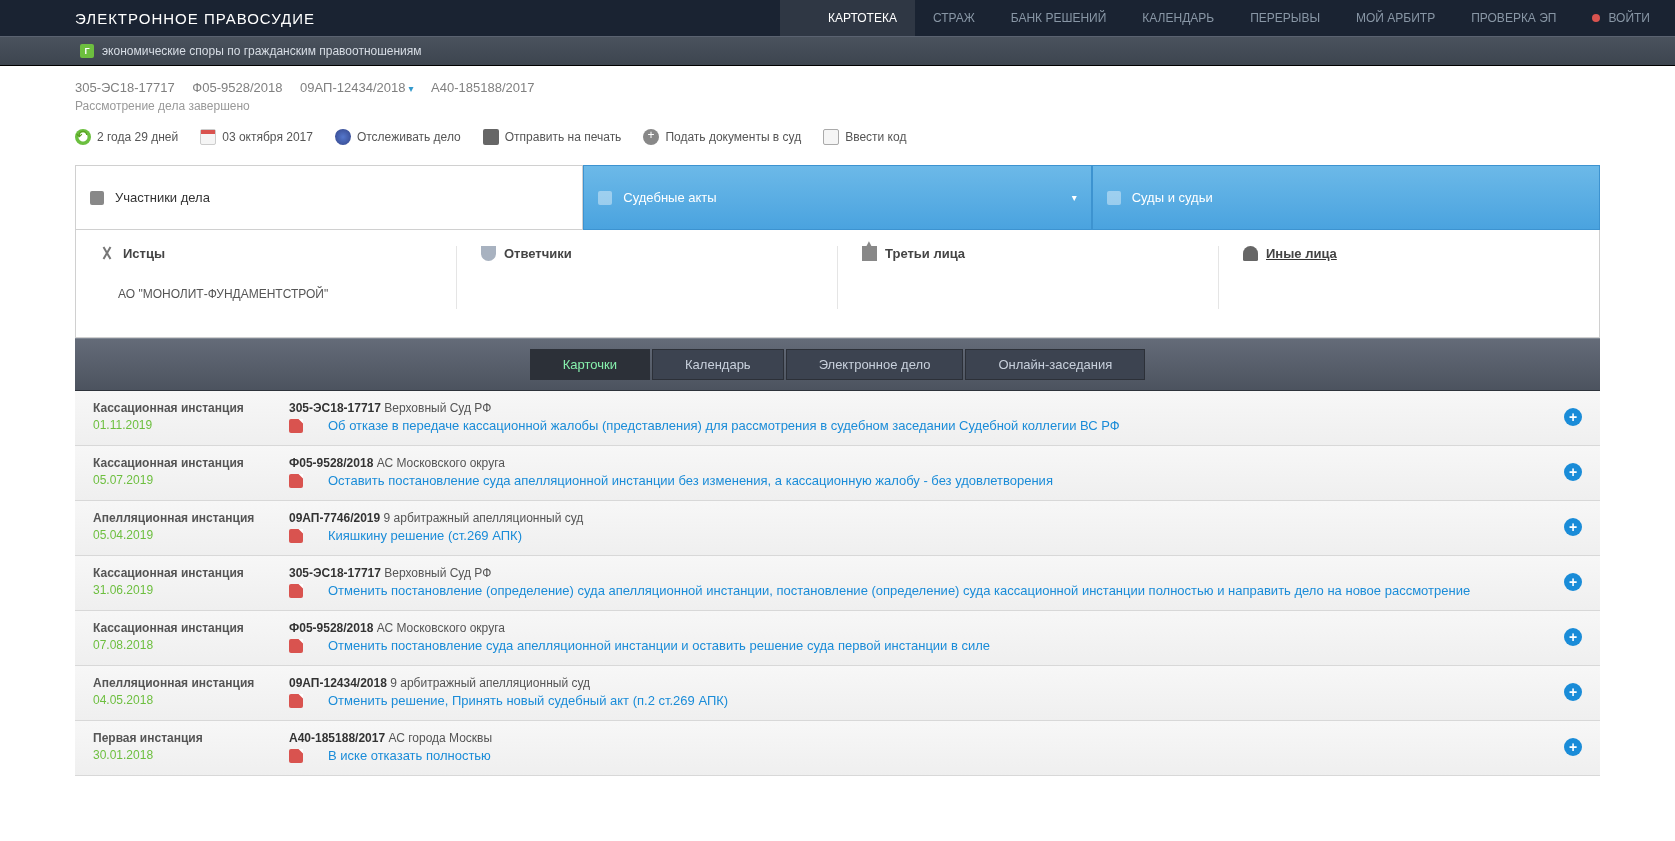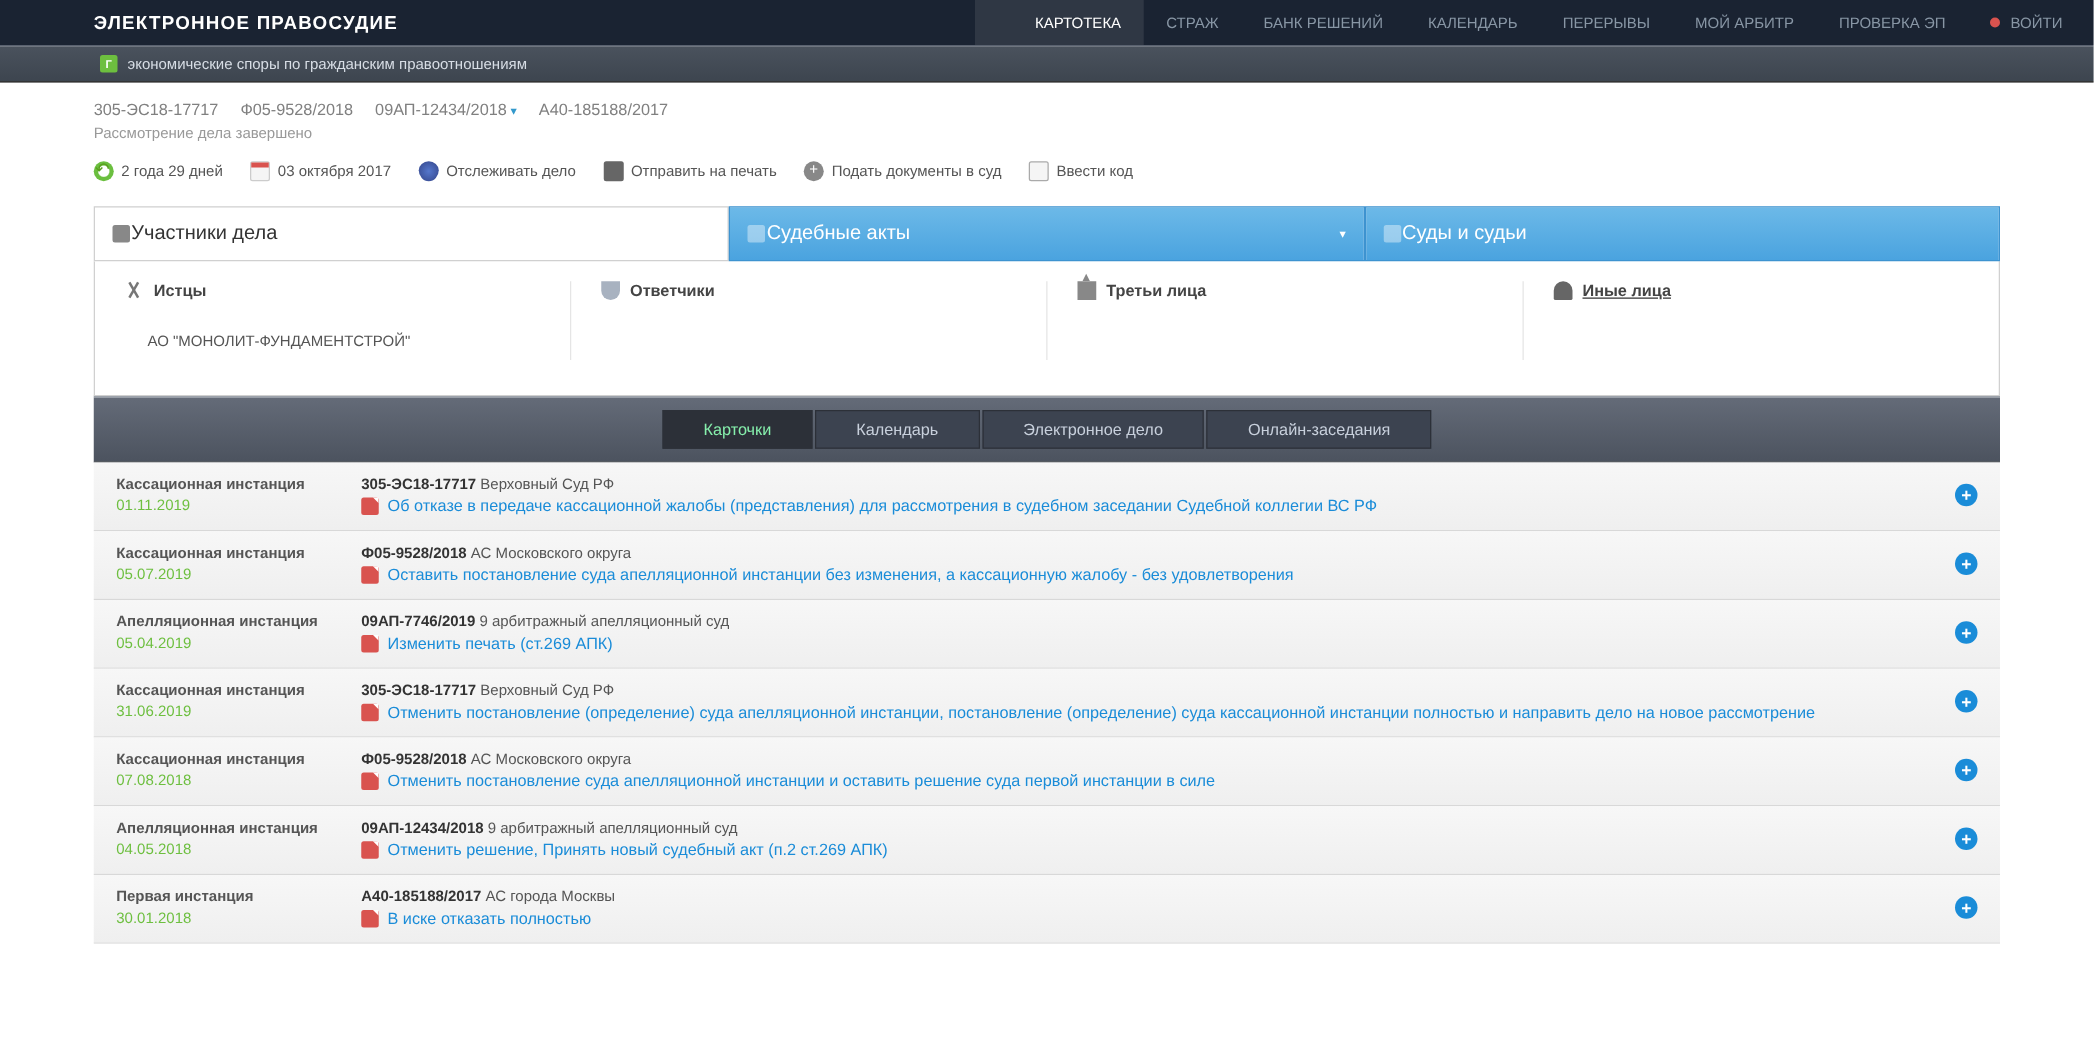--- a/index.html
+++ b/index.html
@@ -1,20 +1,20 @@
 <!DOCTYPE html>
 <html><head>
 <meta charset="utf-8">
 <style>
 * { margin: 0; padding: 0; box-sizing: border-box; }
 body { font-family: Arial, Helvetica, sans-serif; font-size: 13px; background: #fff; color: #333; }
 
 
 .topnav { background: #1a2332; height: 36px; display: flex; align-items: center; padding: 0 0 0 75px; }
-.brand { color: #fff; font-size: 15px; font-weight: bold; letter-spacing: 1px; }
+.brand { color: #fff; font-size: 15px; font-weight: normal; letter-spacing: 1px; }
 .nav-items { display: flex; margin-left: auto; height: 100%; }
 .nav-item { color: #8896a5; padding: 0 18px; display: flex; align-items: center; font-size: 12px; cursor: pointer; height: 100%; }
 .nav-item.active { background: #2f3744; color: #fff; padding-left: 48px; }
 .login-btn { color: #8896a5; padding: 0 25px 0 18px; display: flex; align-items: center; font-size: 12px; cursor: pointer; }
 .login-btn::before { content: ""; width: 8px; height: 8px; background: #d9534f; border-radius: 50%; margin-right: 8px; }
 
 
 .subbar { background: linear-gradient(#4a525d,#3d454f); height: 30px; display: flex; align-items: center; padding: 0 0 0 80px; color: #d7dde5; font-size: 12px; border-top: 1px solid #5a6270; border-bottom: 1px solid #000; }
 .sb-icon { width: 14px; height: 14px; background: #6dbf3f; color: #fff; display: inline-flex; align-items: center; justify-content: center; font-size: 9px; font-weight: bold; margin-right: 8px; border-radius: 2px; }
 
@@ -37,21 +37,21 @@
 .i-cal { background: #f5f5f5; border: 1px solid #ccc; position: relative; }
 .i-cal::before { content: ""; position: absolute; top: 0; left: 0; right: 0; height: 4px; background: #d9534f; }
 .i-shield { background: radial-gradient(#5577cc,#334488); border-radius: 50% 50% 50% 50% / 45% 45% 55% 55%; }
 .i-print { background: #666; }
 .i-upload { background: #888; border-radius: 50%; position: relative; }
 .i-upload::after { content: "+"; color: #fff; position: absolute; top: -1px; left: 4px; font-size: 12px; }
 .i-code { background: #f5f5f5; border: 1px solid #aaa; }
 
 
 .tabs { display: flex; }
-.tab { flex: 1; padding: 12px 14px; display: flex; align-items: center; gap: 1px; font-size: 16px; border: 1px solid #d0d0d0; background: #fff; cursor: pointer; }
+.tab { flex: 1; padding: 24px 14px; display: flex; align-items: center; gap: 11px; font-size: 13px; border: 1px solid #d0d0d0; background: #fff; cursor: pointer; }
 .tab.blue { background: linear-gradient(#6cb9e8,#4aa3df); color: #fff; border: 1px solid #3d93d0; }
 .tab.active { background: #fff; color: #333; }
 .tab .ti { width: 14px; height: 14px; background: #888; border-radius: 2px; }
 .tab.blue .ti { background: rgba(255,255,255,0.4); }
 .tab.last { position: relative; }
 .tab.last::after { content: "▾"; color: #fff; margin-left: auto; font-size: 10px; }
 
 
 .parties { display: flex; border: 1px solid #d0d0d0; border-top: none; padding: 16px 0 28px; }
 .pcol { flex: 1; padding: 0 24px; border-right: 1px solid #e5e5e5; }
@@ -70,21 +70,21 @@
 .evrow { display: flex; align-items: flex-start; padding: 10px 18px 12px; border-bottom: 1px solid #d8d8d8; background: linear-gradient(#f7f7f7,#efefef); }
 .evleft { width: 196px; flex-shrink: 0; }
 .evinst { font-weight: bold; color: #555; font-size: 12px; }
 .evdate { color: #6dbf3f; font-size: 12px; margin-top: 3px; }
 .evmain { flex: 1; }
 .evmeta { font-size: 12px; color: #555; }
 .evmeta b { color: #333; }
 .evlinkrow { display: flex; align-items: center; gap: 7px; margin-top: 3px; }
 .pdf { width: 14px; height: 14px; background: #d9534f; border-radius: 2px; flex-shrink: 0; position: relative; }
 .pdf::after { content: ""; position: absolute; top: 0; right: 0; width: 5px; height: 5px; background: #fff; clip-path: polygon(100% 0,0 0,100% 100%); }
-.evlink { color: #1a8cd8; font-size: 13px; cursor: pointer; }
+.evlink { color: #1a8cd8; font-size: 13px; cursor: pointer; margin-left: 18px; }
 .plus { width: 18px; height: 18px; background: #1a8cd8; border-radius: 50%; color: #fff; display: flex; align-items: center; justify-content: center; font-weight: bold; font-size: 14px; margin-left: 20px; cursor: pointer; align-self: center; }
 
 
 .swords { background: none; position: relative; }
 .swords::before, .swords::after { content: ""; position: absolute; width: 2px; height: 14px; background: #777; top: 0; left: 6px; transform: rotate(30deg); }
 .swords::after { transform: rotate(-30deg); }
 .shield2 { background: #a8b2c0; border-radius: 0 0 50% 50%; }
 .bld { background: linear-gradient(#888,#888); position: relative; }
 .bld::before { content: "▲"; color: #888; position: absolute; top: -8px; font-size: 10px; left: 2px; }
 .person2 { background: #666; border-radius: 50% 50% 10% 10%; }
@@ -232,21 +232,21 @@
       </div>
       <div class="evrow">
         <div class="evleft">
           <div class="evinst">Апелляционная инстанция</div>
           <div class="evdate">05.04.2019</div>
         </div>
         <div class="evmain">
           <div class="evmeta"><b>09АП-7746/2019</b> 9 арбитражный апелляционный суд</div>
           <div class="evlinkrow">
             <span class="pdf"></span>
-            <span class="evlink">Изменить печать (ст.269 АПК)</span>
+            <span class="evlink">Кияшкину решение (ст.269 АПК)</span>
           </div>
         </div>
         <div class="plus">+</div>
       </div>
       <div class="evrow">
         <div class="evleft">
           <div class="evinst">Кассационная инстанция</div>
           <div class="evdate">31.06.2019</div>
         </div>
         <div class="evmain">

